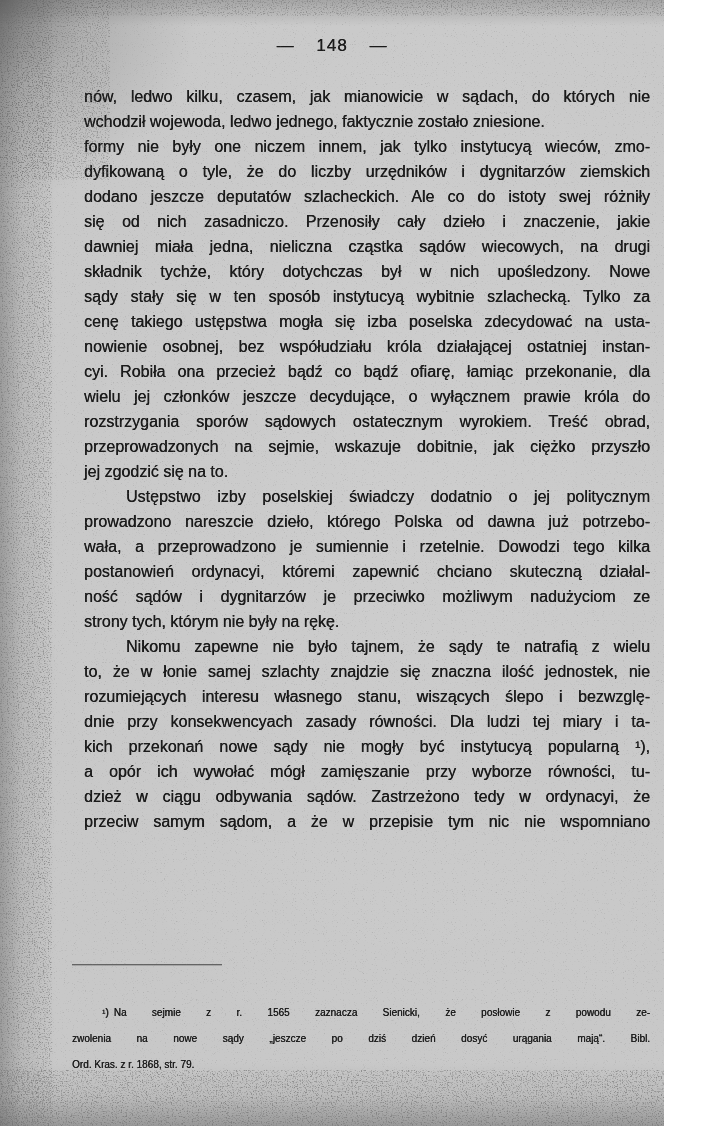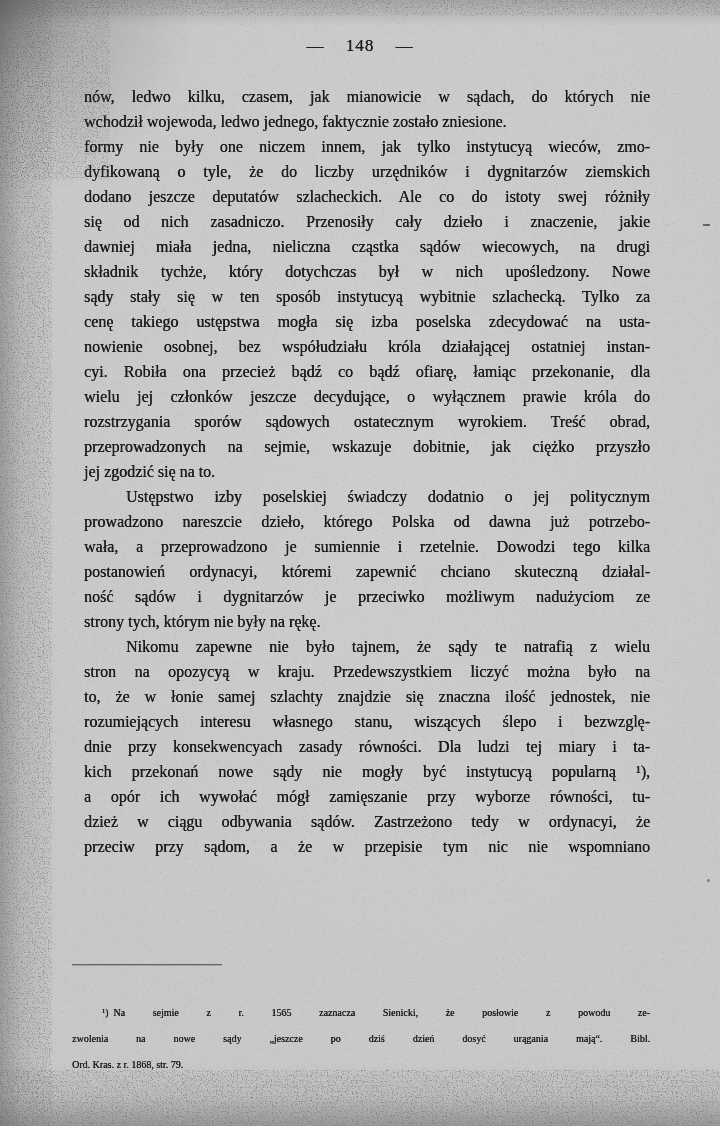--- a/index.html
+++ b/index.html
@@ -1,25 +1,25 @@
 <!DOCTYPE html>
 <html lang="pl" style="--paper: #c8c8c8; --ink: #1b1b1b;"><head>
 <meta charset="utf-8">
 <style>
   html, body { margin: 0; padding: 0; }
   body { width: 720px; height: 1126px; }
 
   .page {
     position: relative;
-    width: 720px;
+    width: 664px;
     height: 1126px;
     overflow: hidden;
     background: var(--paper, #c8c8c8);
     color: var(--ink, #1b1b1b);
-    font-family: Liberation Serif, serif;
+    font-family: Liberation Sans, sans-serif;
   }
 
   
   .shade { position: absolute; pointer-events: none; }
   .shade-left   { left: 0; top: 0; width: 60px;  height: 1126px;
                   background: linear-gradient(to right, rgba(90,90,90,0.40), rgba(120,120,120,0.18) 22px, rgba(0,0,0,0) 55px); }
   .shade-top    { left: 0; top: 0; width: 720px; height: 26px;
                   background: linear-gradient(to bottom, rgba(100,100,100,0.35), rgba(0,0,0,0)); }
   .shade-bottom { left: 0; top: 1062px; width: 720px; height: 64px;
                   background: linear-gradient(to top, rgba(95,95,95,0.45), rgba(120,120,120,0.15) 30px, rgba(0,0,0,0)); }
@@ -114,28 +114,27 @@
       <div class="para">
         <div class="line first">Ustępstwo izby poselskiej świadczy dodatnio o jej politycznym</div>
         <div class="line">prowadzono nareszcie dzieło, którego Polska od dawna już potrzebo-</div>
         <div class="line">wała, a przeprowadzono je sumiennie i rzetelnie. Dowodzi tego kilka</div>
         <div class="line">postanowień ordynacyi, któremi zapewnić chciano skuteczną działal-</div>
         <div class="line">ność sądów i dygnitarzów je przeciwko możliwym nadużyciom ze</div>
         <div class="line endline">strony tych, którym nie były na rękę.</div>
       </div>
       <div class="para">
         <div class="line first">Nikomu zapewne nie było tajnem, że sądy te natrafią z wielu</div>
-        <div class="line">stron na opozycyą w kraju. Przedewszystkiem liczyć można było na</div>
         <div class="line">to, że w łonie samej szlachty znajdzie się znaczna ilość jednostek, nie</div>
         <div class="line">rozumiejących interesu własnego stanu, wiszących ślepo i bezwzglę-</div>
         <div class="line">dnie przy konsekwencyach zasady równości. Dla ludzi tej miary i ta-</div>
         <div class="line">kich przekonań nowe sądy nie mogły być instytucyą popularną ¹),</div>
         <div class="line">a opór ich wywołać mógł zamięszanie przy wyborze równości, tu-</div>
         <div class="line">dzież w ciągu odbywania sądów. Zastrzeżono tedy w ordynacyi, że</div>
-        <div class="line">przeciw przy sądom, a że w przepisie tym nic nie wspomniano</div>
+        <div class="line">przeciw samym sądom, a że w przepisie tym nic nie wspomniano</div>
       </div>
     </div>
 
   <div class="footnote-divider"></div>
 
   <div class="footnote">
       <div class="para">
         <div class="line first">¹) Na sejmie z r. 1565 zaznacza Sienicki, że posłowie z powodu ze-</div>
         <div class="line">zwolenia na nowe sądy „jeszcze po dziś dzień dosyć urągania mają“. Bibl.</div>
         <div class="line endline">Ord. Kras. z r. 1868, str. 79.</div>

